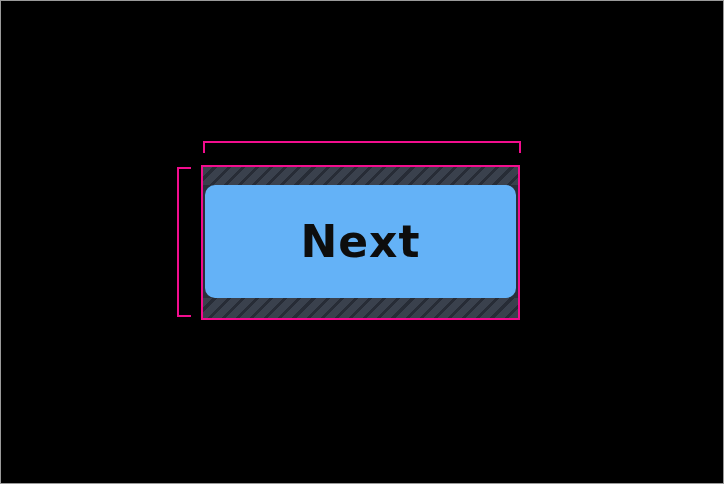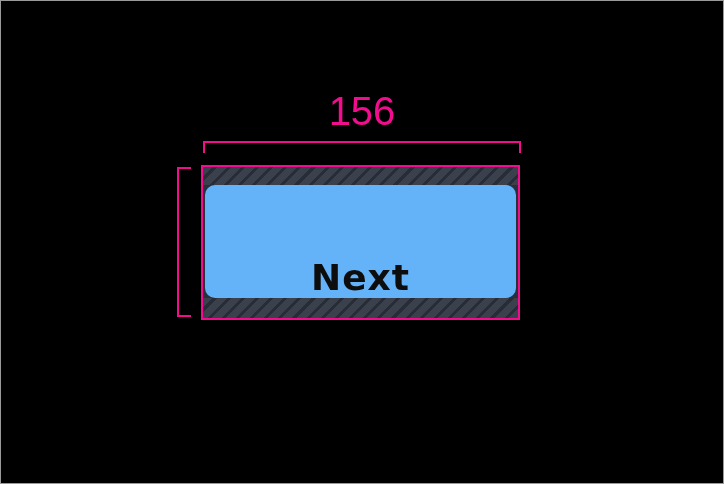--- a/index.html
+++ b/index.html
@@ -102,35 +102,34 @@
   .next-button {
     flex: 1 1 auto;
     border: none;
     outline: none;
     margin: 0;
     padding: 0;
     background: var(--button-fill, #64b2f7);
     border-radius: 10px;
     color: var(--button-text, #0d0d0d);
     font-family: "DejaVu Sans", "Liberation Sans", sans-serif;
-    font-size: 36px;
+    font-size: 44px;
     font-weight: 600;
     letter-spacing: 1px;
     display: flex;
-    align-items: flex-end;
+    align-items: center;
     justify-content: center;
     cursor: pointer;
   }
 </style>
 </head>
 <body>
 
 <div class="canvas">
 
-  <div class="dim-label dim-width">156</div>
 
   <div class="bracket bracket-h"></div>
 
 
   <div class="bracket bracket-v"></div>
 
   <div class="spec-box">
     <div class="hatch hatch-top"></div>
 
     <div class="button-row">

